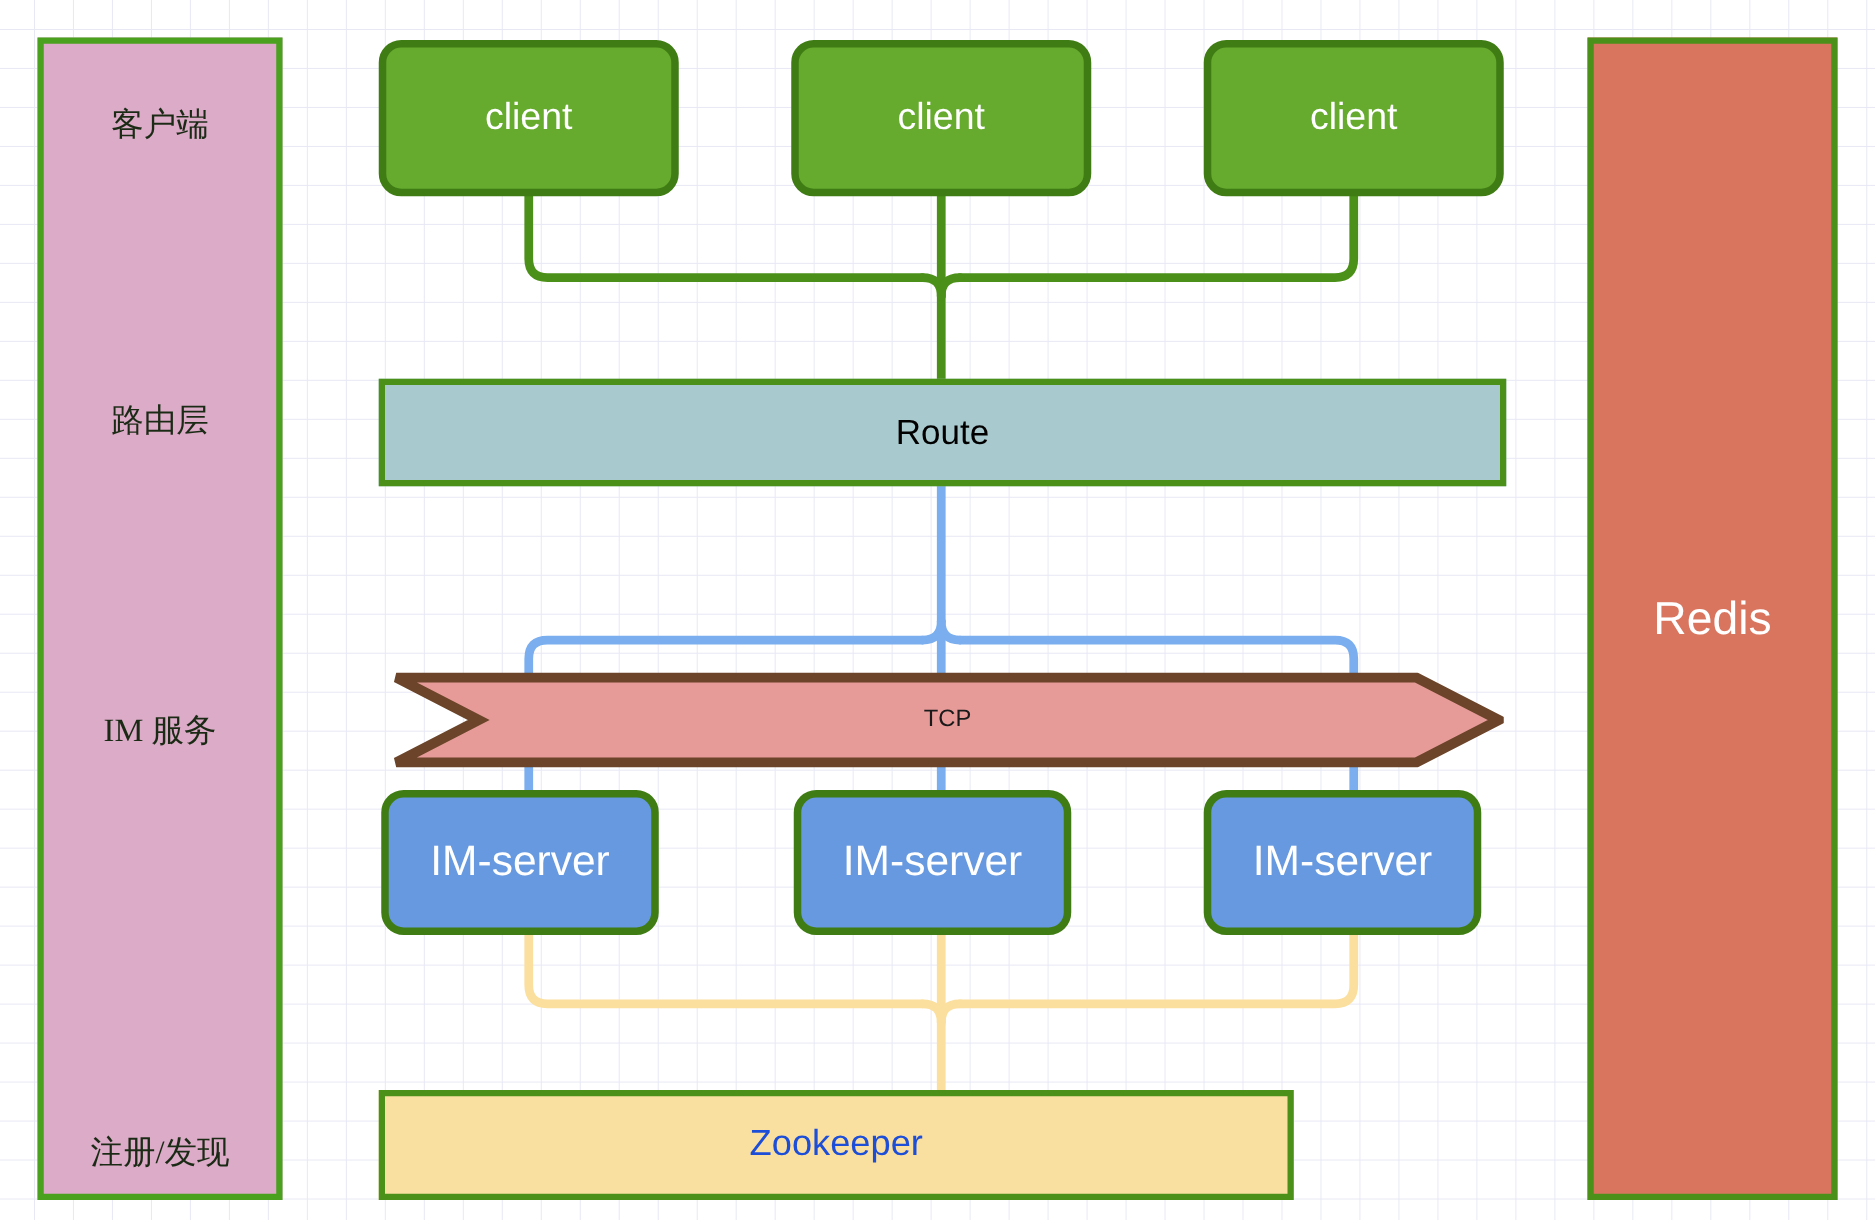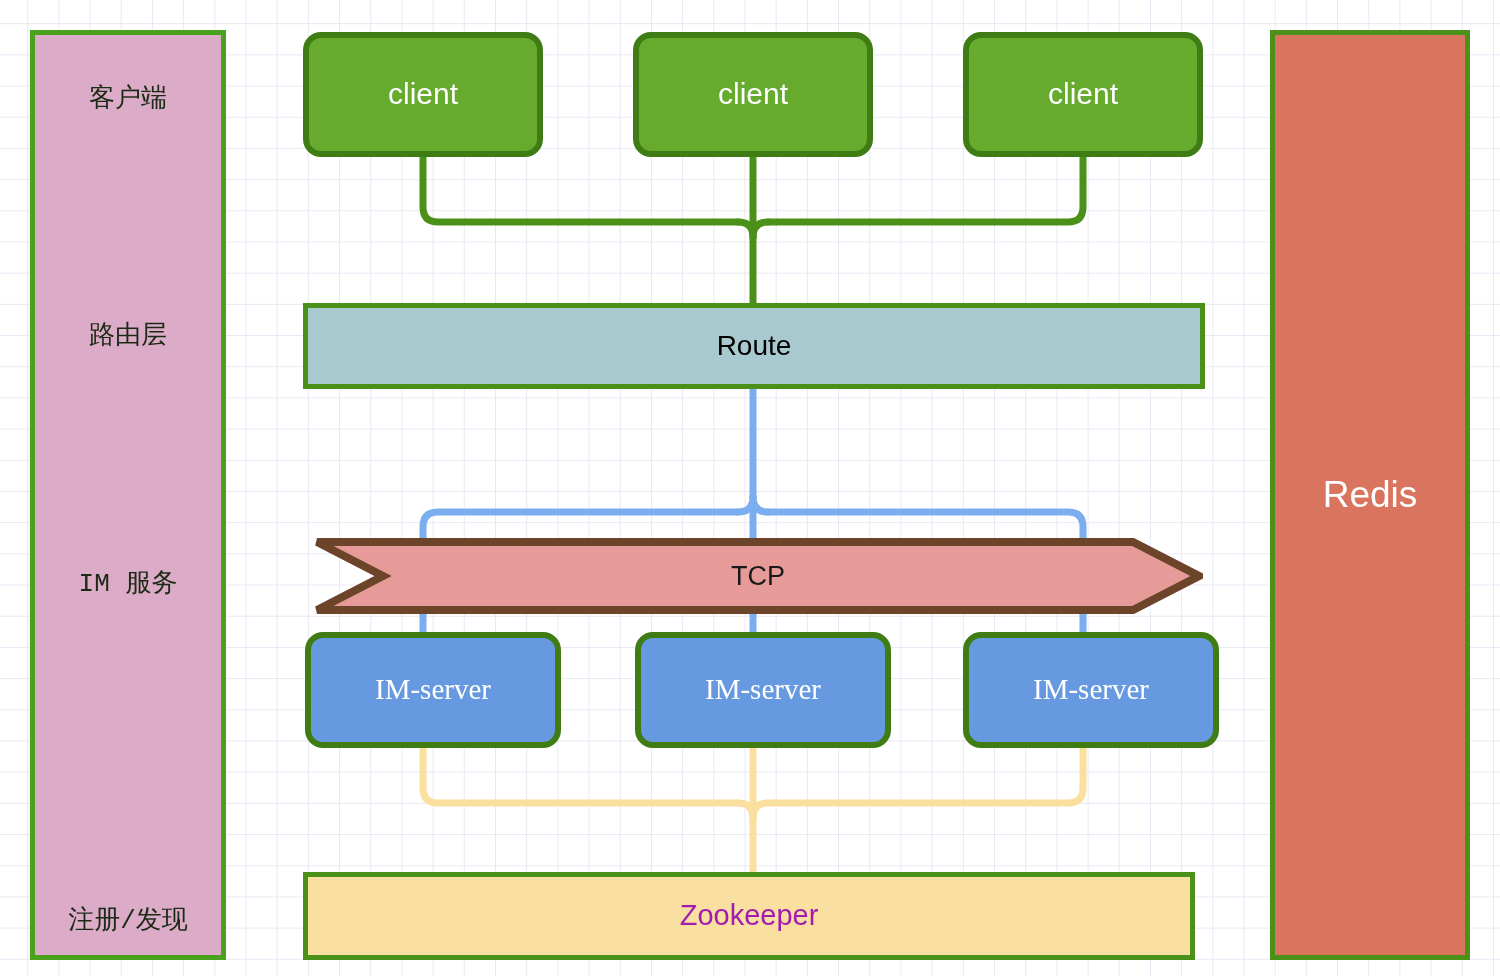--- a/index.html
+++ b/index.html
@@ -48,21 +48,21 @@
     width: 196px;
     height: 930px;
     display: block;
   }
   .layer-label {
     position: absolute;
     width: 100%;
     text-align: center;
     color: #1b2a15;
     font-size: 26px;
-    font-family: Liberation Mono, monospace;
+    font-family: Liberation Serif, serif;
   }
 
   
   .client-box {
     background: #66aa2e;
     border: 6px solid #3f7d14;
     border-radius: 18px;
     color: #ffffff;
     font-size: 30px;
     top: 32px;
@@ -92,45 +92,44 @@
   }
   .tcp-label {
     position: absolute;
     left: 0; top: 0;
     width: 890px;
     height: 76px;
     display: flex;
     align-items: center;
     justify-content: center;
     color: #1a1a1a;
-    font-size: 27px;
+    font-size: 19px;
   }
 
   
   .im-box {
     background: #6699e0;
     border: 6px solid #3f7d14;
     border-radius: 18px;
     color: #ffffff;
-    font-size: 29px;
+    font-size: 34px;
     top: 632px;
     height: 116px;
-    width: 256px;
-    font-family: Liberation Serif, serif;
+    width: 222px;
   }
 
   
   .zk-bar {
     background: #fae0a0;
     border: 5px solid #4b9018;
     left: 303px;
     top: 872px;
-    width: 892px;
+    width: 732px;
     height: 88px;
-    color: #a21caf;
+    color: #1d4ed8;
     font-size: 29px;
   }
 
   
   .redis-box {
     background: #d9755f;
     border: 5px solid #4b9018;
     left: 1270px;
     top: 30px;
     width: 200px;

